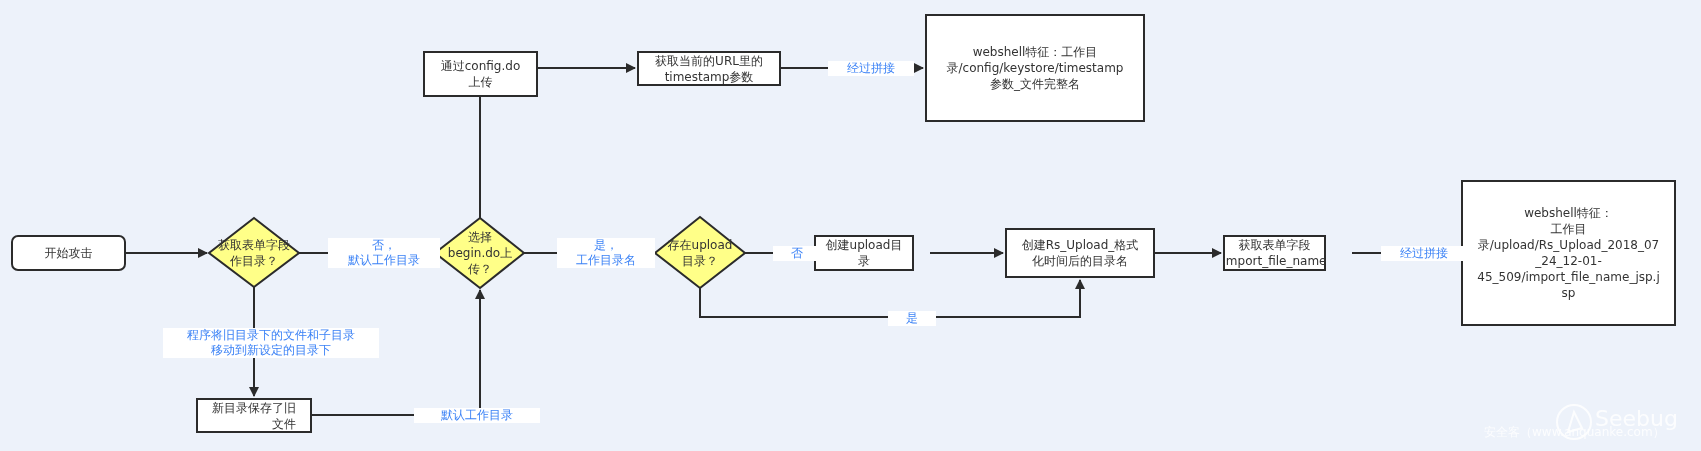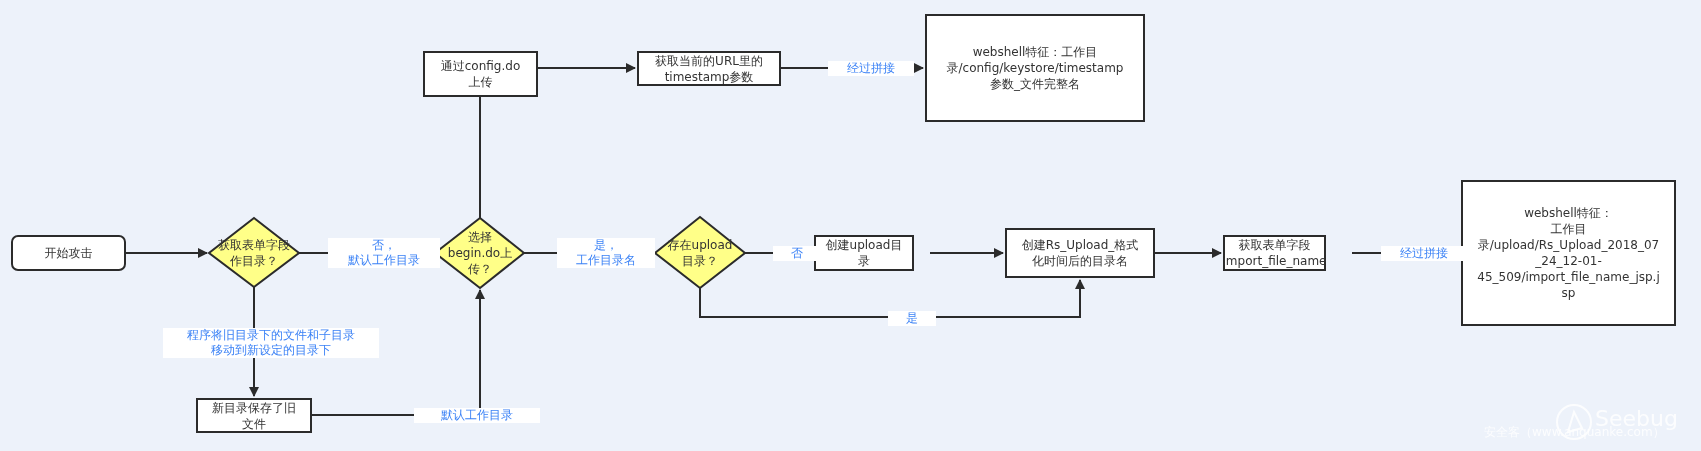--- a/index.html
+++ b/index.html
@@ -56,21 +56,21 @@
     <line x1="930" y1="253" x2="1003" y2="253" stroke="#2b2b2b" stroke-width="2" marker-end="url(#arr)"></line>
     <line x1="1155" y1="253" x2="1221" y2="253" stroke="#2b2b2b" stroke-width="2" marker-end="url(#arr)"></line>
     <line x1="1352" y1="253" x2="1459" y2="253" stroke="#2b2b2b" stroke-width="2" marker-end="url(#arr)"></line>
 
     <polygon points="254,218 299,253 254,287 209,253" fill="#ffff88" stroke="#2b2b2b" stroke-width="2"></polygon>
     <polygon points="480,218 524,253 480,288 435,253" fill="#ffff88" stroke="#2b2b2b" stroke-width="2"></polygon>
     <polygon points="700,217 745,253 700,288 655,253" fill="#ffff88" stroke="#2b2b2b" stroke-width="2"></polygon>
   </svg>
 
   <div class="node" style="left:11px;top:235px;width:115px;height:36px;border-radius:7px;">开始攻击</div>
-  <div class="node" style="left:196px;top:398px;width:116px;height:35px;">新目录保存了旧
+  <div class="node" style="left:196px;top:398px;width:116px;height:35px;text-align:right;">新目录保存了旧
 文件</div>
   <div class="node" style="left:423px;top:51px;width:115px;height:46px;">通过config.do
 上传</div>
   <div class="node" style="left:637px;top:51px;width:144px;height:35px;">获取当前的URL里的
 timestamp参数</div>
   <div class="node" style="left:925px;top:14px;width:220px;height:108px;">webshell特征：工作目
 录/config/keystore/timestamp
 参数_文件完整名</div>
   <div class="node" style="left:814px;top:235px;width:100px;height:36px;">创建upload目录</div>
   <div class="node" style="left:1005px;top:228px;width:150px;height:50px;">创建Rs_Upload_格式

